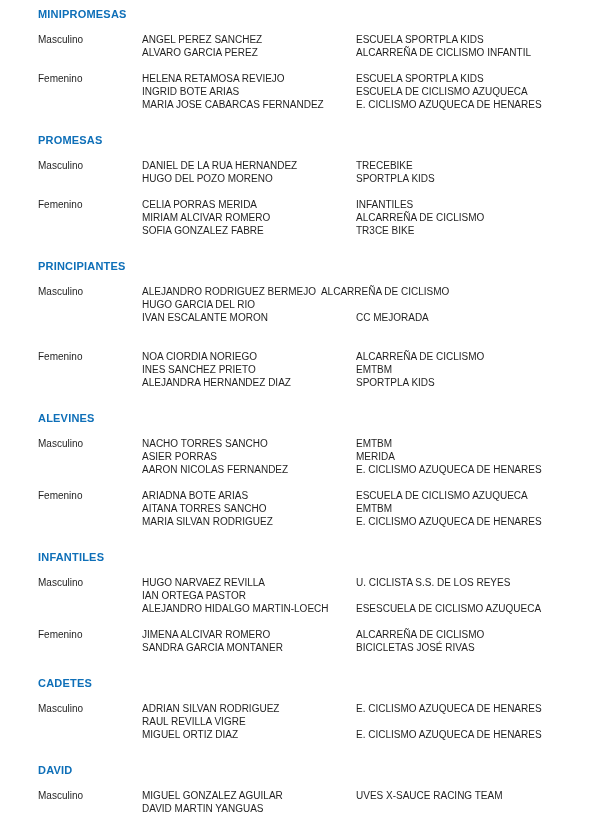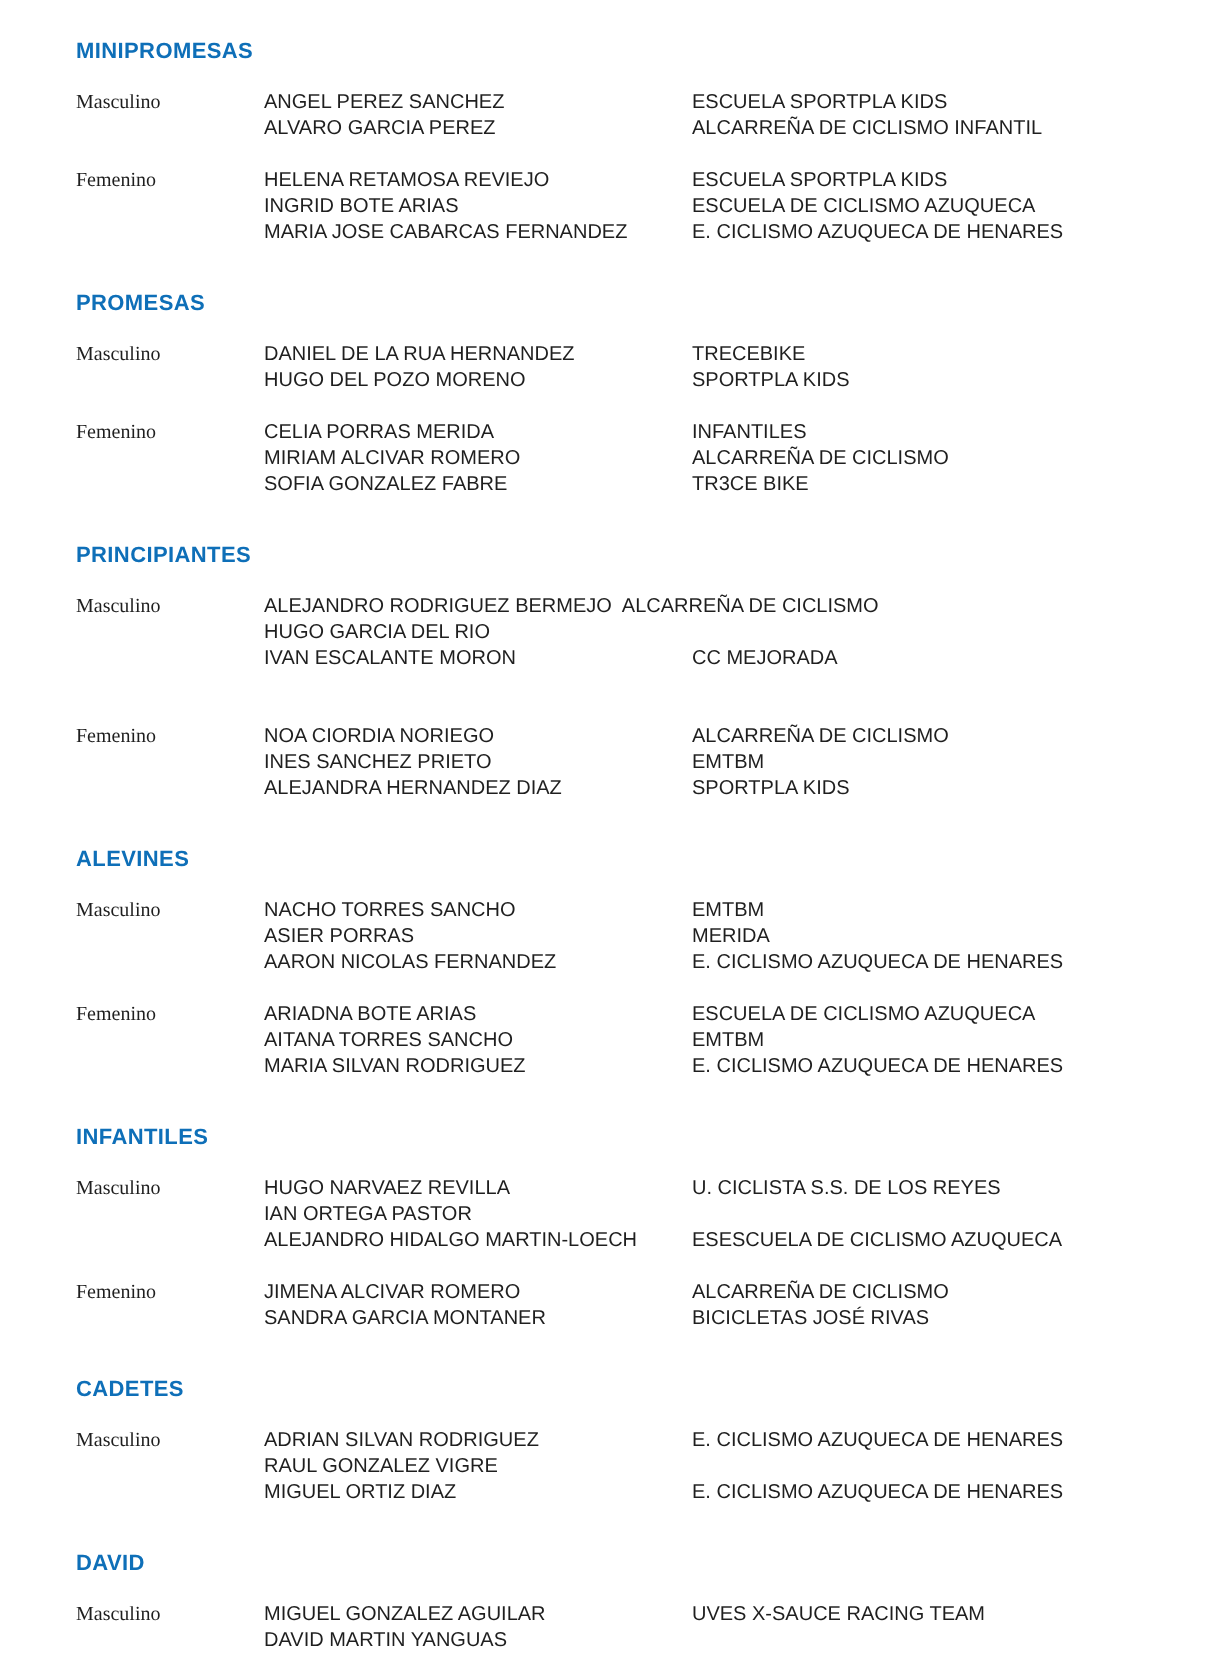--- a/index.html
+++ b/index.html
@@ -19,33 +19,32 @@
     background: #ffffff;
   }
   .section { margin-bottom: 23px; }
   .section:last-child { margin-bottom: 0; }
   .section-title {
     color: var(--accent, #0e6fb8);
     font-weight: bold;
     font-size: 11px;
     line-height: 13px;
     letter-spacing: 0.2px;
-    margin: 12px 0 12px 0;
+    margin: 0 0 12px 0;
   }
   .group { display: flex; align-items: flex-start; }
   .group + .group { margin-top: 13px; }
   .section-principiantes .group + .group { margin-top: 26px; }
   .gender {
     width: 94px;
     flex: none;
     font-size: 10px;
     line-height: 13px;
-    font-family: Liberation Serif, serif;
-  }
-  .rows { flex: 1; min-width: 0; }
+  }
+  .rows { flex: 1; min-width: 0; margin-left: 10px; }
   .row {
     display: flex;
     font-size: 10px;
     line-height: 13px;
     white-space: nowrap;
   }
   .name { width: 214px; flex: none; }
   .row.merged .name { width: auto; padding-right: 5px; }
   .club { flex: none; }
 </style>
@@ -271,21 +270,21 @@
     <div class="groups">
   <div class="group">
     <div class="gender">Masculino</div>
     <div class="rows">
   <div class="row">
     <div class="name">ADRIAN SILVAN RODRIGUEZ</div>
     <div class="club">E. CICLISMO AZUQUECA DE HENARES</div>
   </div>
 
   <div class="row">
-    <div class="name">RAUL GONZALEZ VIGRE</div>
+    <div class="name">RAUL REVILLA VIGRE</div>
     <div class="club"></div>
   </div>
 
   <div class="row">
     <div class="name">MIGUEL ORTIZ DIAZ</div>
     <div class="club">E. CICLISMO AZUQUECA DE HENARES</div>
   </div>
 </div>
   </div>
 </div>

